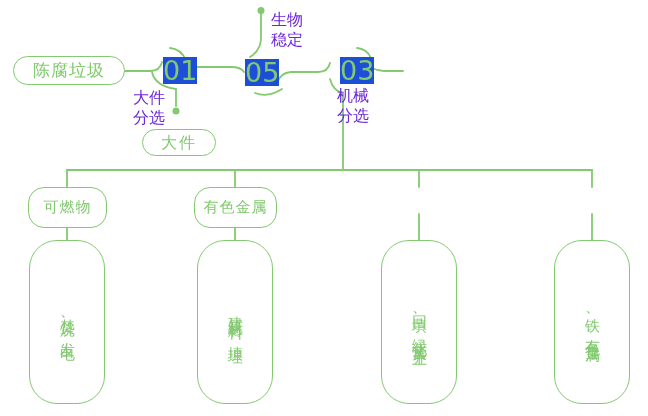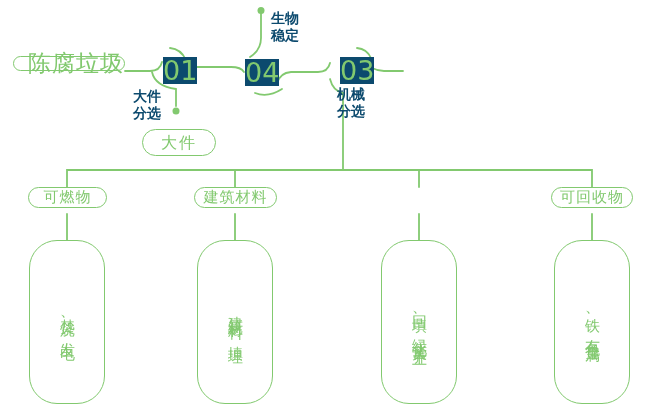--- a/index.html
+++ b/index.html
@@ -7,37 +7,37 @@
     position:relative;width:648px;height:416px;background:#ffffff;overflow:hidden;
     font-family:"DejaVu Sans",sans-serif;
   }
   #stage svg{position:absolute;left:0;top:0;}
   .abs{position:absolute;box-sizing:border-box;}
   .pill{
     border:1.5px solid #82c96f;border-radius:16px;color:#82c96f;
     display:flex;align-items:center;justify-content:center;
     background:#ffffff;line-height:1;
   }
-  .pill-source{left:13px;top:56px;width:112px;height:15px;font-size:23px;letter-spacing:1px;justify-content:flex-end;}
+  .pill-source{left:13px;top:56px;width:112px;height:29px;font-size:17px;letter-spacing:1px;}
   .pill-branch{left:142px;top:129px;width:74px;height:27px;font-size:16px;letter-spacing:2px;}
-  .pill-cat{top:187px;height:21px;font-size:15px;letter-spacing:1px;}
+  .pill-cat{top:187px;height:41px;font-size:15px;letter-spacing:1px;}
   .cat-0{left:28px;width:79px;}
   .cat-1{left:194px;width:83px;}
   .cat-2{left:377px;width:82px;letter-spacing:3px;}
   .cat-3{left:551px;width:82px;}
   .stepnum{
     top:57px;width:34px;text-align:center;color:#82c96f;
-    font-size:27px;font-weight:400;line-height:1;background:#0c4a6e;
+    font-size:27px;font-weight:400;line-height:1;background:#1d4ed8;
   }
   .n01{left:163px;}
   .n02{left:245px;top:59px;}
   .n03{left:340px;}
   .darklabel{
-    color:#0c4a6e;font-size:14px;line-height:1.22;white-space:pre-line;
-    font-weight:700;
+    color:#6d28d9;font-size:16px;line-height:1.22;white-space:pre-line;
+    font-weight:400;
   }
   .lab-bio{left:271px;top:10px;}
   .lab-bulky{left:133px;top:88px;}
   .lab-mech{left:337px;top:86px;}
   .detailbox{
     top:240px;width:76px;height:164px;border:1.5px solid #82c96f;border-radius:28px;
     display:flex;align-items:center;justify-content:center;background:#ffffff;
   }
   .b0{left:29px;}
   .b1{left:197px;}
@@ -87,42 +87,39 @@
       <path d="M419,214 V240"></path>
       <path d="M592,214 V240"></path>
     </g>
   </svg>
 
   <div class="abs pill pill-source">
     <span>陈腐垃圾</span>
   </div>
 
   <div class="abs stepnum n01">01</div>
-  <div class="abs stepnum n02">04</div>
+  <div class="abs stepnum n02">05</div>
   <div class="abs stepnum n03">03</div>
 
   <div class="abs darklabel lab-bio">生物
 稳定</div>
   <div class="abs darklabel lab-bulky">大件
 分选</div>
   <div class="abs darklabel lab-mech">机械
 分选</div>
 
   <div class="abs pill pill-branch">
     <span>大件</span>
   </div>
 
   <div class="abs pill pill-cat cat-0">
     <span>可燃物</span>
   </div>
   <div class="abs pill pill-cat cat-1">
-    <span>建筑材料</span>
-  </div>
-  <div class="abs pill pill-cat cat-3">
-    <span>可回收物</span>
+    <span>有色金属</span>
   </div>
 
   <div class="abs detailbox b0">
     <span class="vtext">焚烧、发电</span>
   </div>
   <div class="abs detailbox b1">
     <span class="vtext">建筑材料、填埋</span>
   </div>
   <div class="abs detailbox b2">
     <span class="vtext">回填、绿化营养土</span>

